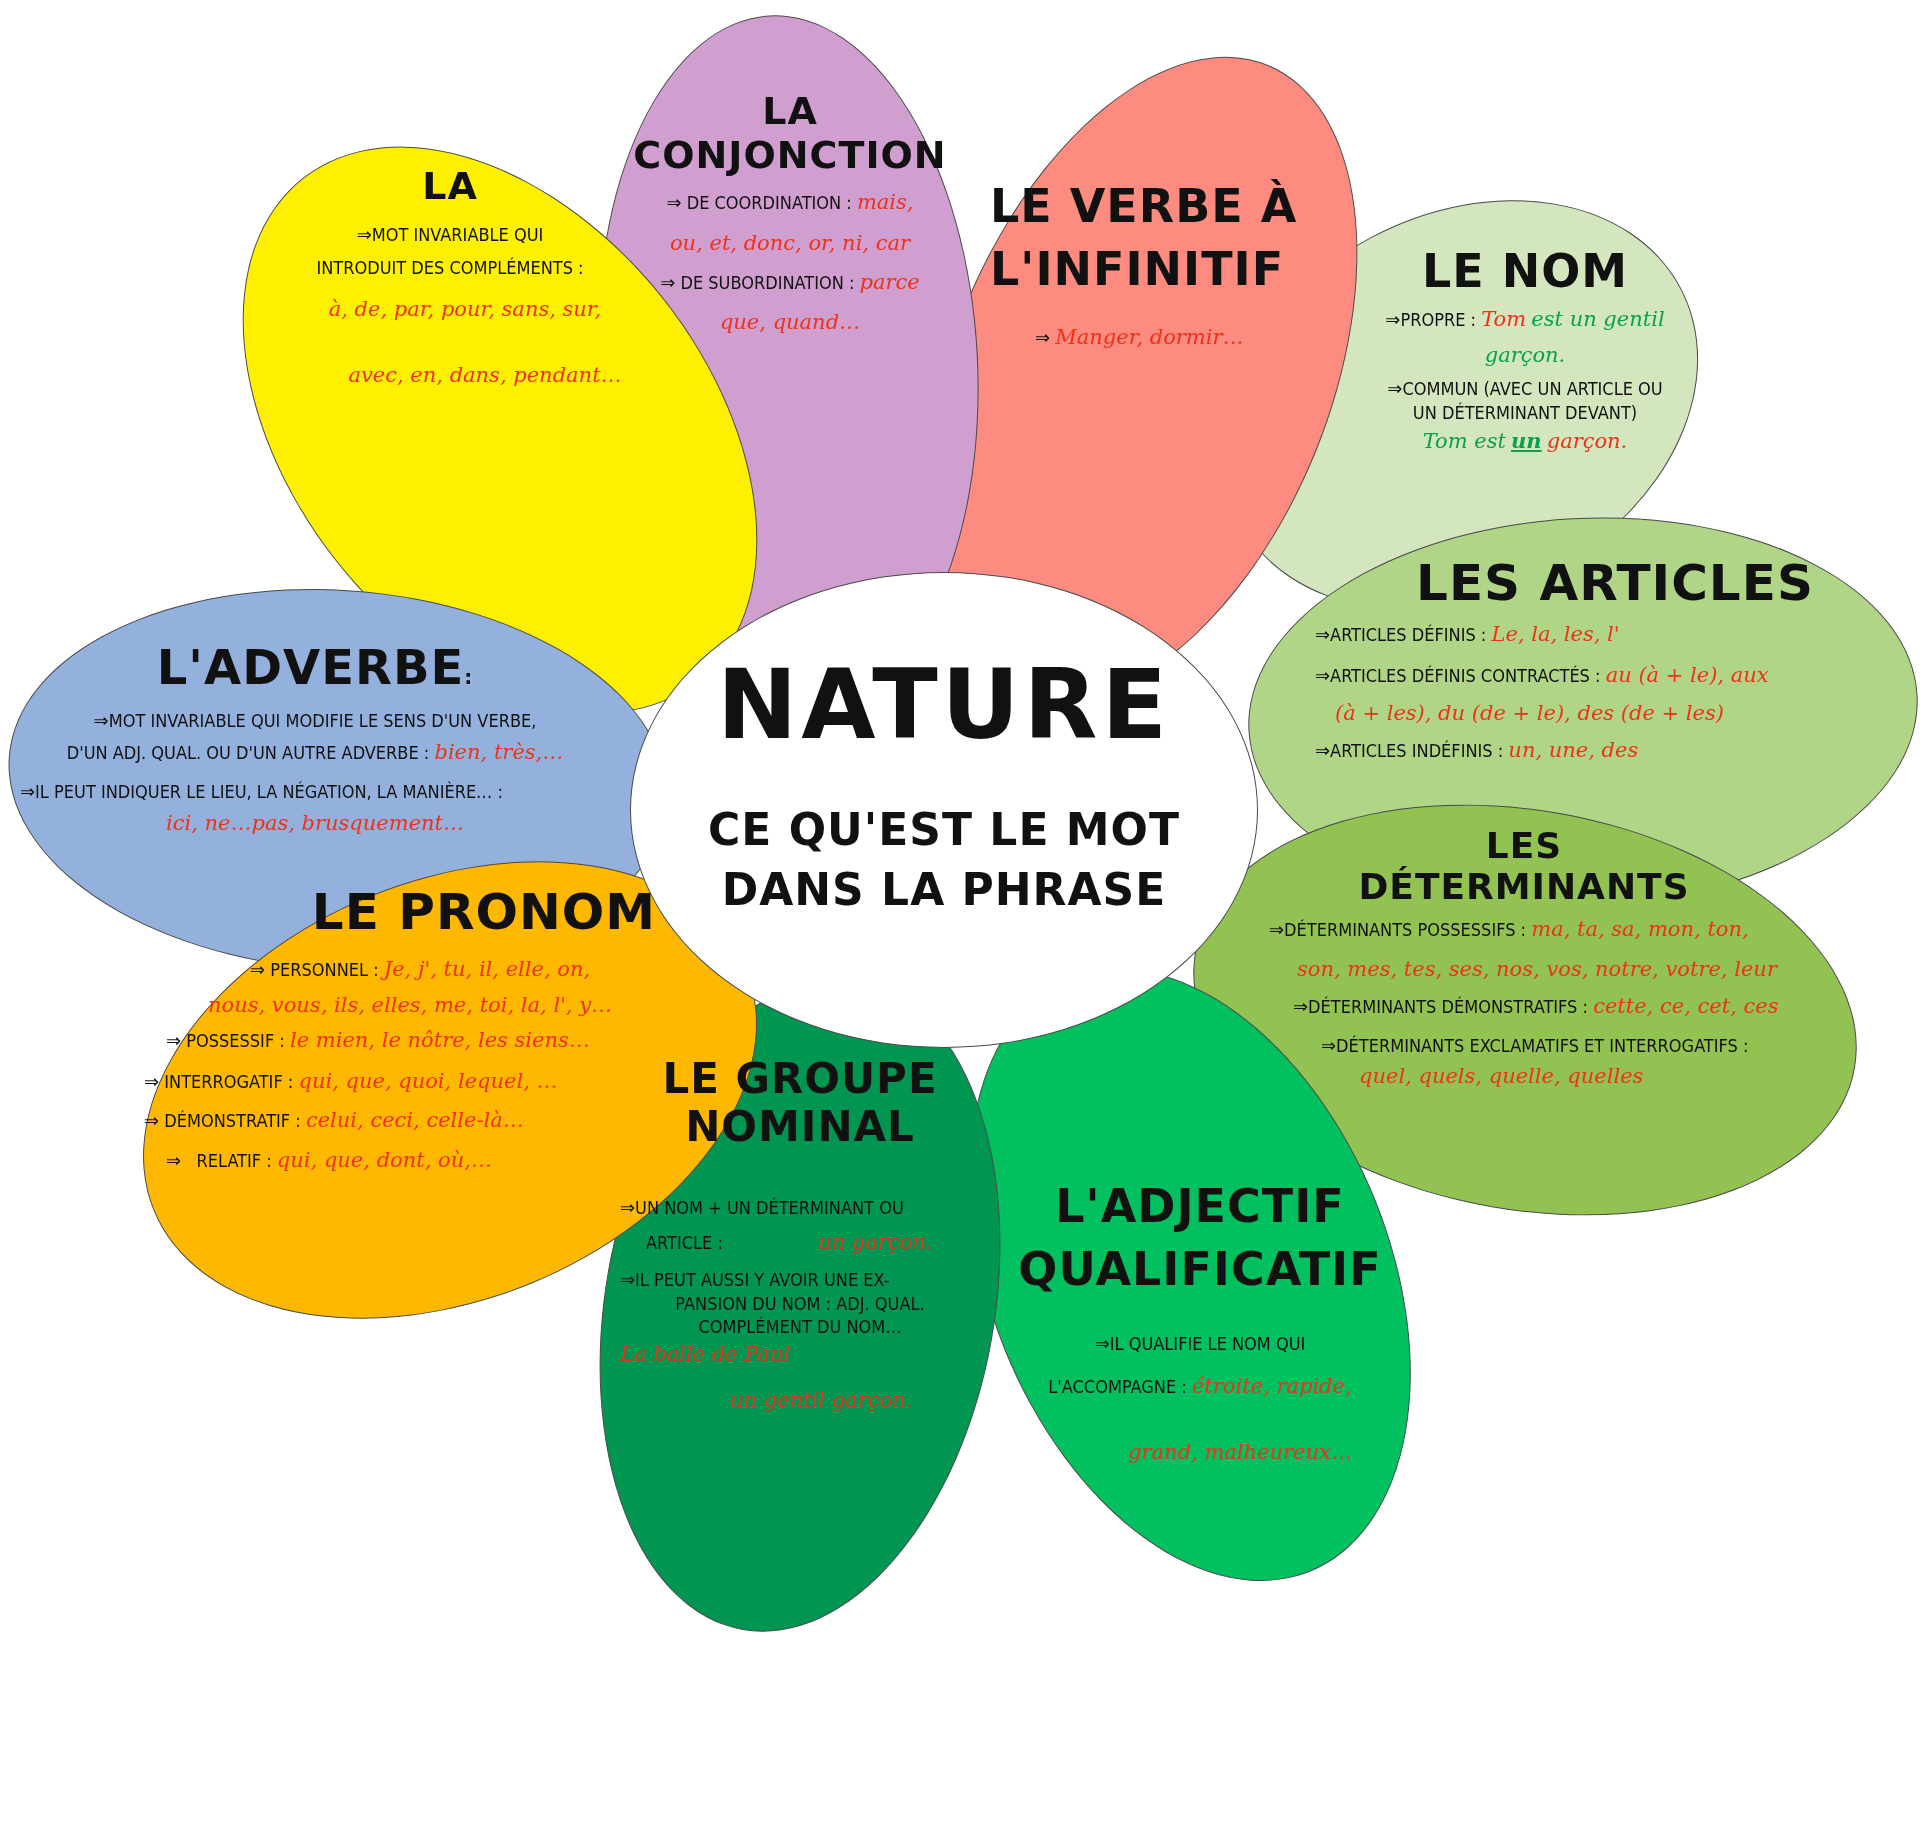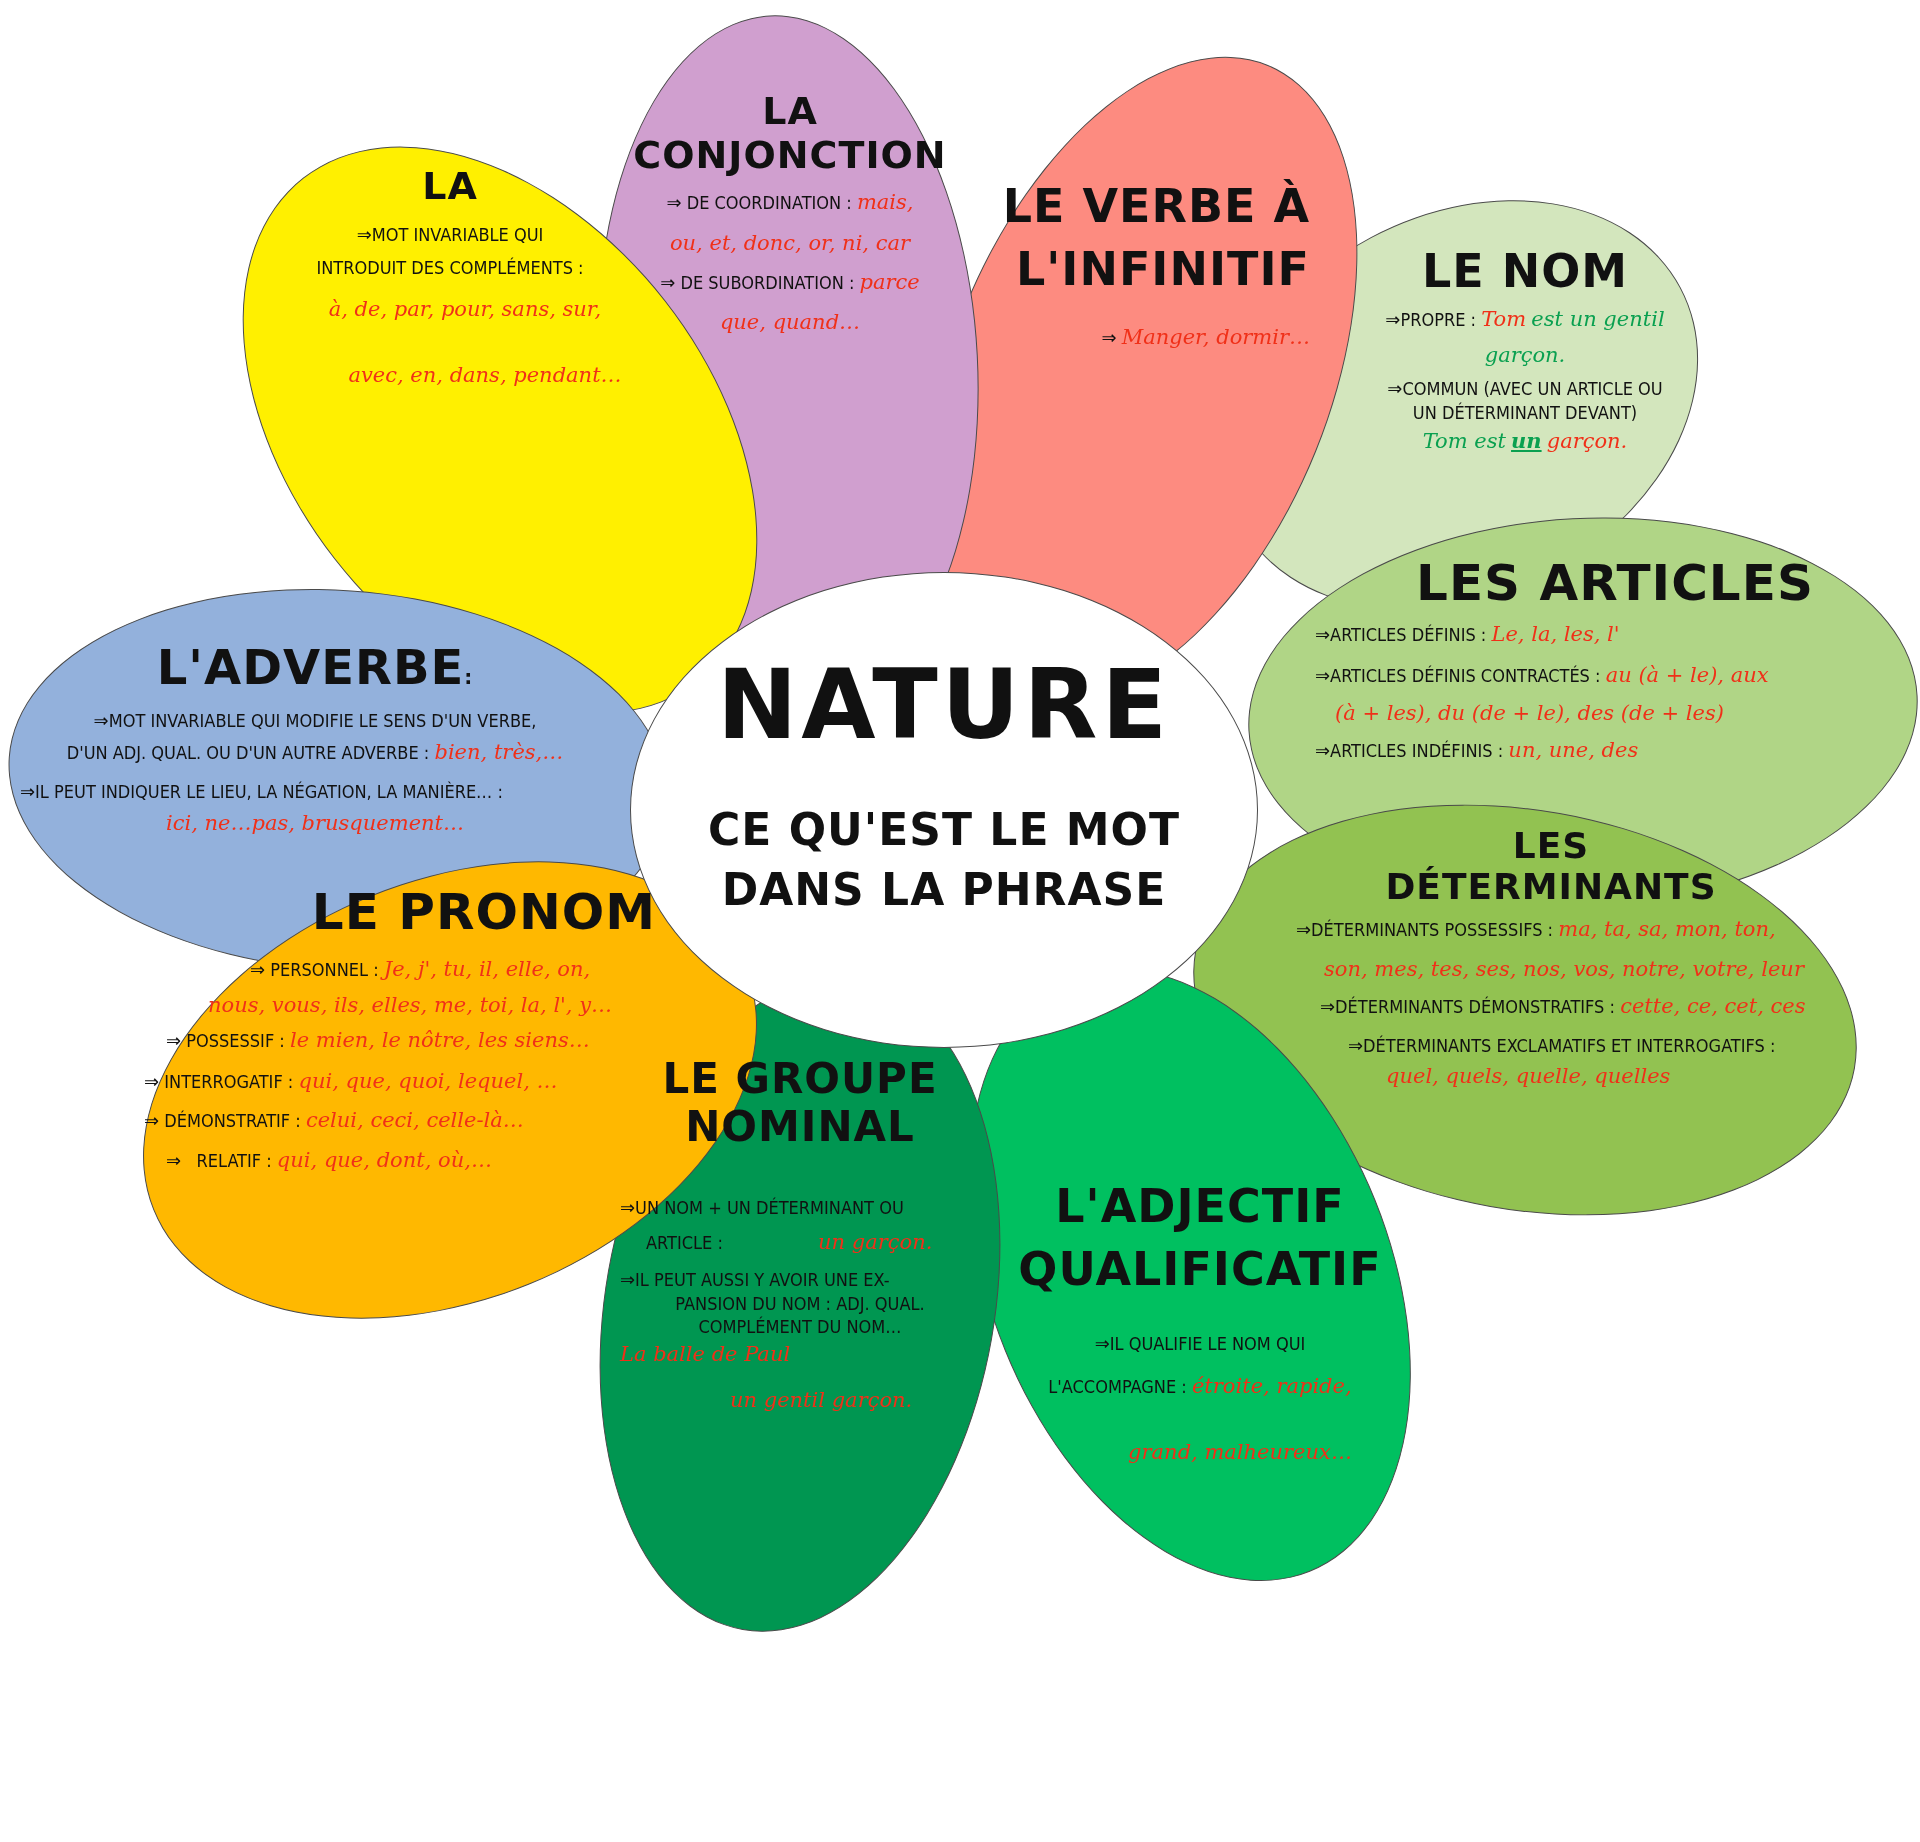--- a/index.html
+++ b/index.html
@@ -63,21 +63,21 @@
     </p>
     <p class="ex" style="margin:14px 0 0 0;">ou, et, donc, or, ni, car</p>
     <p class="line" style="margin-top:14px;">
       <span class="arrow">⇒</span>
       <span>DE SUBORDINATION :</span>
       <span class="ex">parce</span>
     </p>
     <p class="ex" style="margin:14px 0 0 0;">que, quand…</p>
   </div>
 
-  <div class="content" style="left:990px; top:180px; width:320px; text-align:right;">
+  <div class="content" style="left:990px; top:180px; width:320px; text-align:left;">
     <div class="title" style="font-size:46px;">LE VERBE À</div>
     <div class="title" style="font-size:46px; margin-top:10px;">L'INFINITIF</div>
     <p class="line" style="margin:28px 0 0 45px;">
       <span class="arrow">⇒</span>
       <span class="ex">Manger, dormir…</span>
     </p>
   </div>
 
   <div class="content" style="left:1340px; top:245px; width:370px;">
     <div class="title" style="font-size:46px;">LE NOM</div>
@@ -108,21 +108,21 @@
       <span class="arrow">⇒</span><span>ARTICLES DÉFINIS CONTRACTÉS :</span>
       <span class="ex">au (à + le), aux</span>
     </p>
     <p class="ex" style="margin:12px 0 0 20px;">(à + les), du (de + le), des (de + les)</p>
     <p class="line" style="margin-top:12px;">
       <span class="arrow">⇒</span><span>ARTICLES INDÉFINIS :</span>
       <span class="ex">un, une, des</span>
     </p>
   </div>
 
-  <div class="content" style="left:1296px; top:825px; width:600px; text-align:left;">
+  <div class="content" style="left:1269px; top:825px; width:600px; text-align:left;">
     <div class="title" style="font-size:36px; text-align:center; margin-right:90px;">LES</div>
     <div class="title" style="font-size:36px; text-align:center; margin-right:90px;">DÉTERMINANTS</div>
     <p class="line" style="margin-top:8px;">
       <span class="arrow">⇒</span><span>DÉTERMINANTS POSSESSIFS :</span>
       <span class="ex">ma, ta, sa, mon, ton,</span>
     </p>
     <p class="ex" style="margin:14px 0 0 28px;">son, mes, tes, ses, nos, vos, notre, votre, leur</p>
     <p class="line" style="margin:12px 0 0 24px;">
       <span class="arrow">⇒</span><span>DÉTERMINANTS DÉMONSTRATIFS :</span>
       <span class="ex">cette, ce, cet, ces</span>

